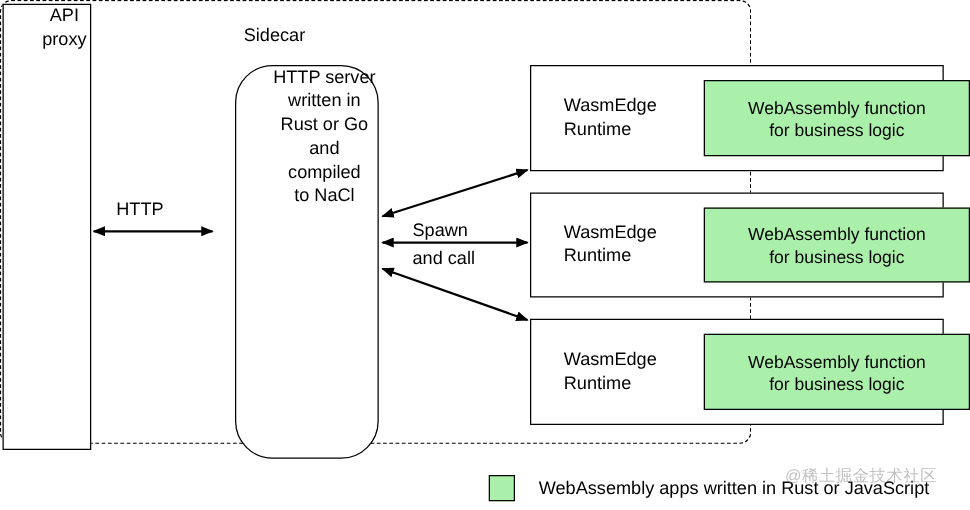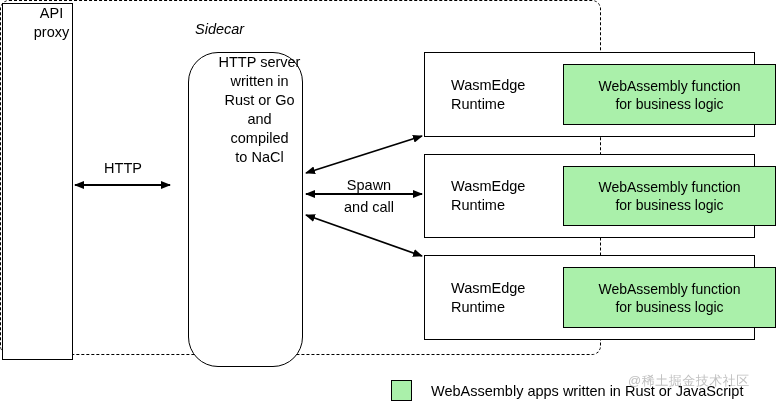--- a/index.html
+++ b/index.html
@@ -11,21 +11,21 @@
     font-family: "Liberation Sans", sans-serif;
     color: #000000;
   }
   #diagram-root {
     position: relative;
     width: 776px;
     height: 408px;
     background: #ffffff;
     overflow: hidden;
   }
-  .abs { position: absolute; font-style: italic; }
+  .abs { position: absolute; }
 
   
   .box {
     position: absolute;
     box-sizing: border-box;
     border: 1.6px solid #000000;
     background: #ffffff;
     padding-left: 28px;
   }
 
@@ -120,21 +120,21 @@
     font-size: 14px;
     line-height: 18px;
     white-space: pre-line;
   }
 
   
   .edge-label {
     position: absolute;
     font-size: 14.5px;
     line-height: 18px;
-    text-align: center;
+    text-align: left;
     white-space: pre-line;
   }
   #http-edge-label { left: 93px; top: 159px; width: 60px; }
   #spawn-edge-label-top { left: 330px; top: 176px; width: 78px; }
   #spawn-edge-label-bottom { left: 330px; top: 198px; width: 78px; }
 
   
   #arrow-layer {
     position: absolute;
     left: 0;

